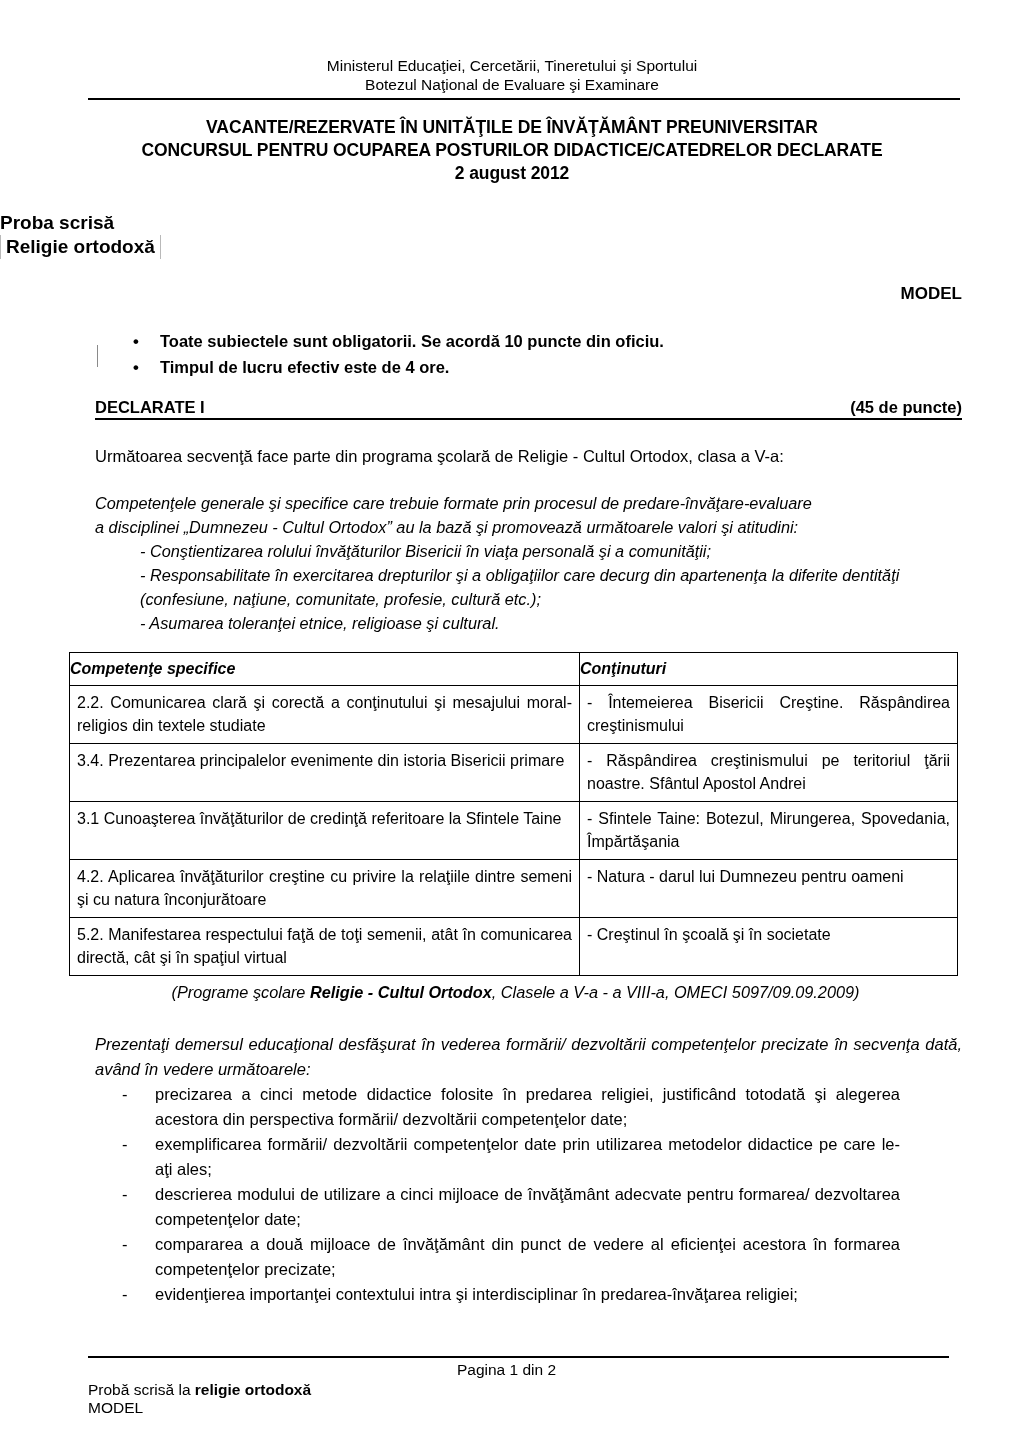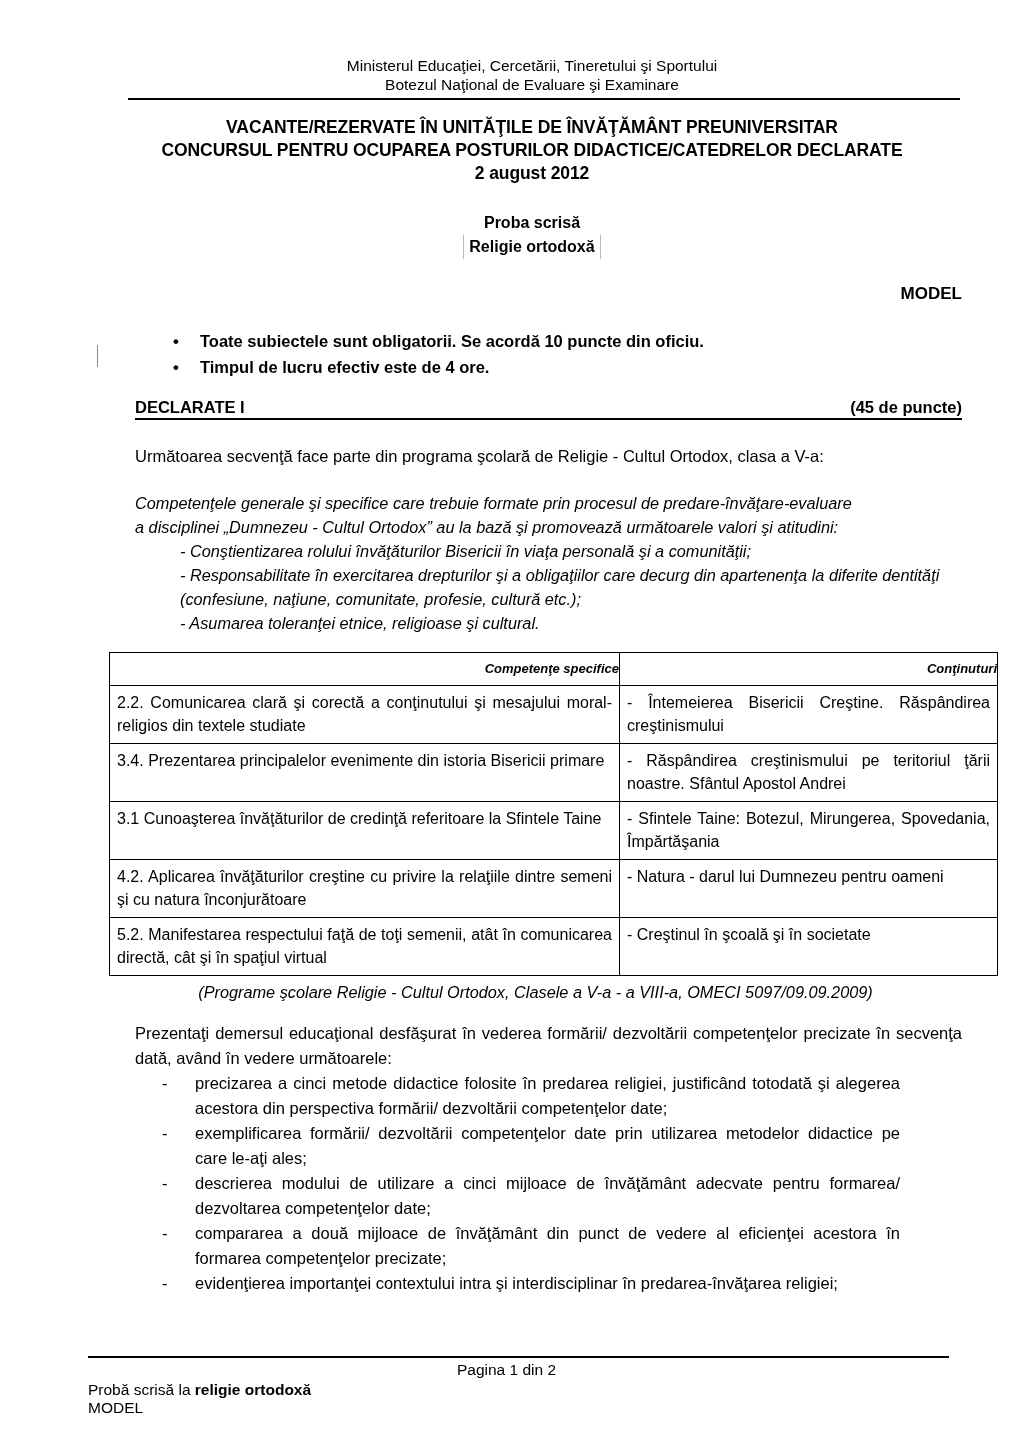--- a/index.html
+++ b/index.html
@@ -13,21 +13,20 @@
     font-family: "Liberation Sans", sans-serif;
     color: #000000;
     position: relative;
     overflow: hidden;
   }
   .page {
     position: relative;
     width: 1024px;
     height: 1447px;
     box-sizing: border-box;
-    padding-left: 40px;
   }
 
   
   .hdr {
     text-align: center;
     font-size: 15.5px;
     line-height: 19px;
     padding-top: 56px;
   }
   .hdr-rule {
@@ -38,23 +37,22 @@
   
   .title {
     text-align: center;
     font-weight: bold;
     font-size: 17.5px;
     line-height: 23px;
     margin: 16px 62px 0 62px;
     letter-spacing: -0.1px;
   }
   .subtitle-wrap {
-    text-align: center;
-    font-weight: bold;
-    font-size: 16px;
+    font-weight: bold;
+    font-size: 19px;
     line-height: 24px;
     margin-top: 26px;
   }
   .field-mark {
     display: inline-block;
     border-left: 1px solid #b9b9b9;
     border-right: 1px solid #b9b9b9;
     padding: 0 5px;
   }
 
@@ -133,45 +131,46 @@
     table-layout: fixed;
     font-size: 16px;
   }
   table.comp td, table.comp th {
     border: 1.5px solid #000;
     vertical-align: top;
     padding: 5px 7px 6px 7px;
     line-height: 23px;
   }
   table.comp th {
-    text-align: right;
-    font-style: italic;
-    font-weight: bold;
-    font-size: 13px;
+    text-align: left;
+    font-style: italic;
+    font-weight: bold;
+    font-size: 16px;
     padding: 4px 0 5px 0;
   }
   td.just { text-align: justify; }
   .col-a { width: 509px; }
   .col-b { width: 377px; }
   .ital { font-style: italic; }
 
   .tbl-caption {
     text-align: center;
     font-style: italic;
     font-size: 16.3px;
     margin: 7px 62px 0 69px;
   }
-  .tbl-caption b { font-weight: normal; }
+  .tbl-caption b { font-weight: bold; }
 
   
   .task-intro {
-    margin: 19px 62px 0 95px;
+    margin: 30px 62px 0 95px;
     font-size: 16.5px;
     line-height: 25px;
     text-align: justify;
+    font-style: italic;
   }
   ul.dashes {
     margin: 0 62px 0 0;
     padding: 0;
     list-style: none;
     font-size: 16.5px;
     line-height: 25px;
   }
   ul.dashes li {
     position: relative;

